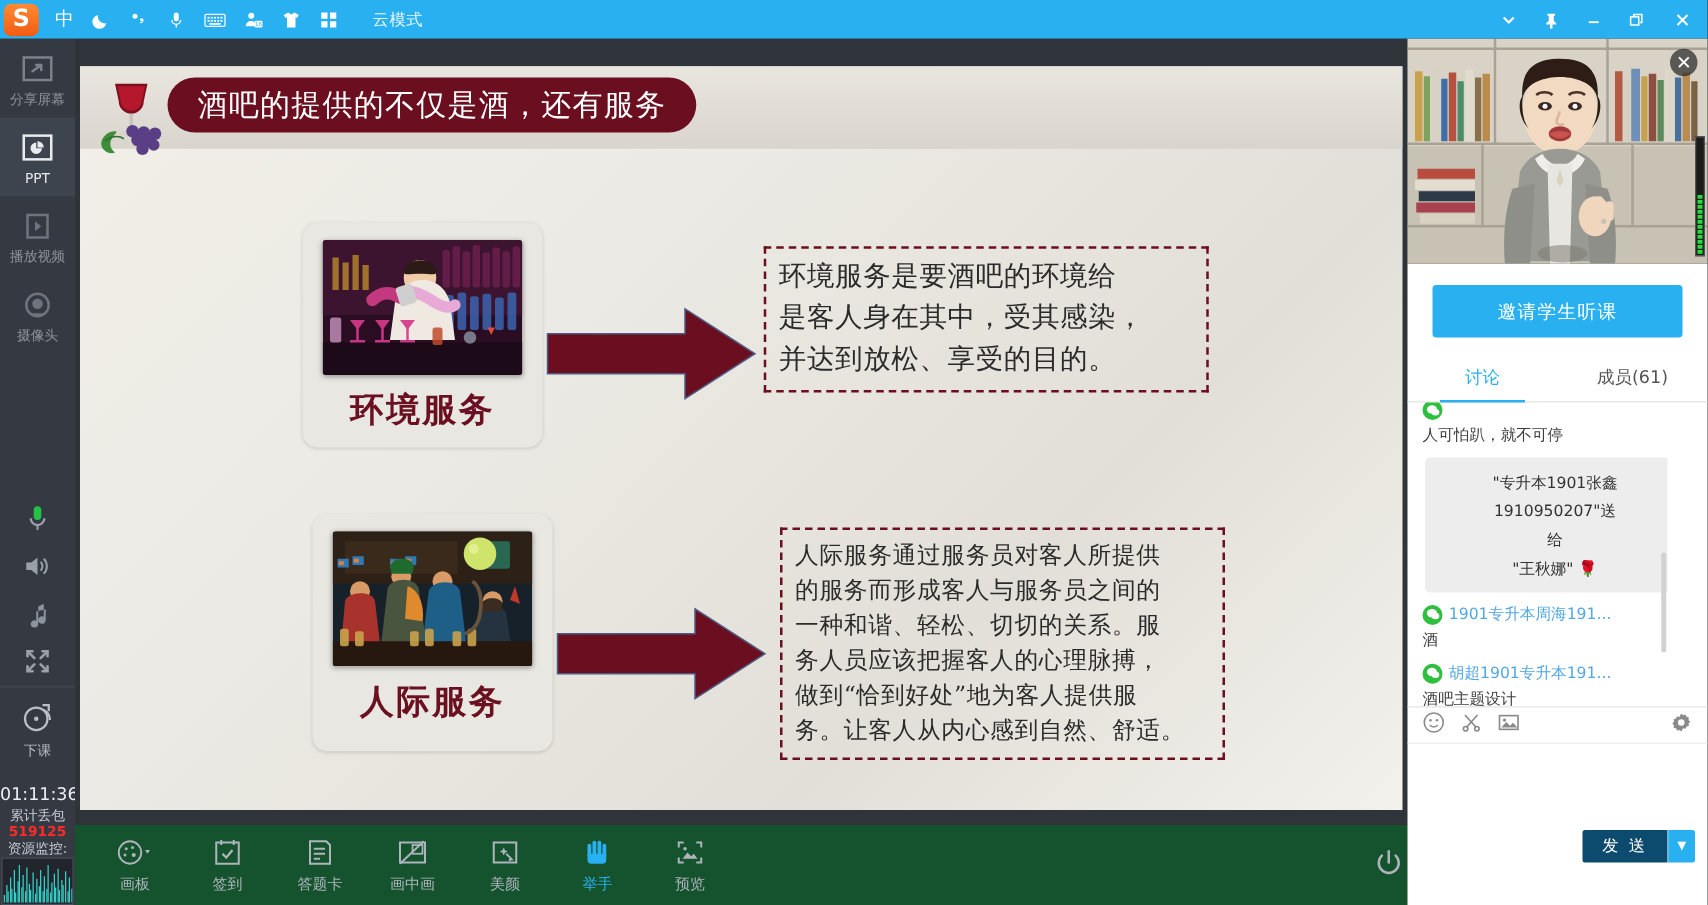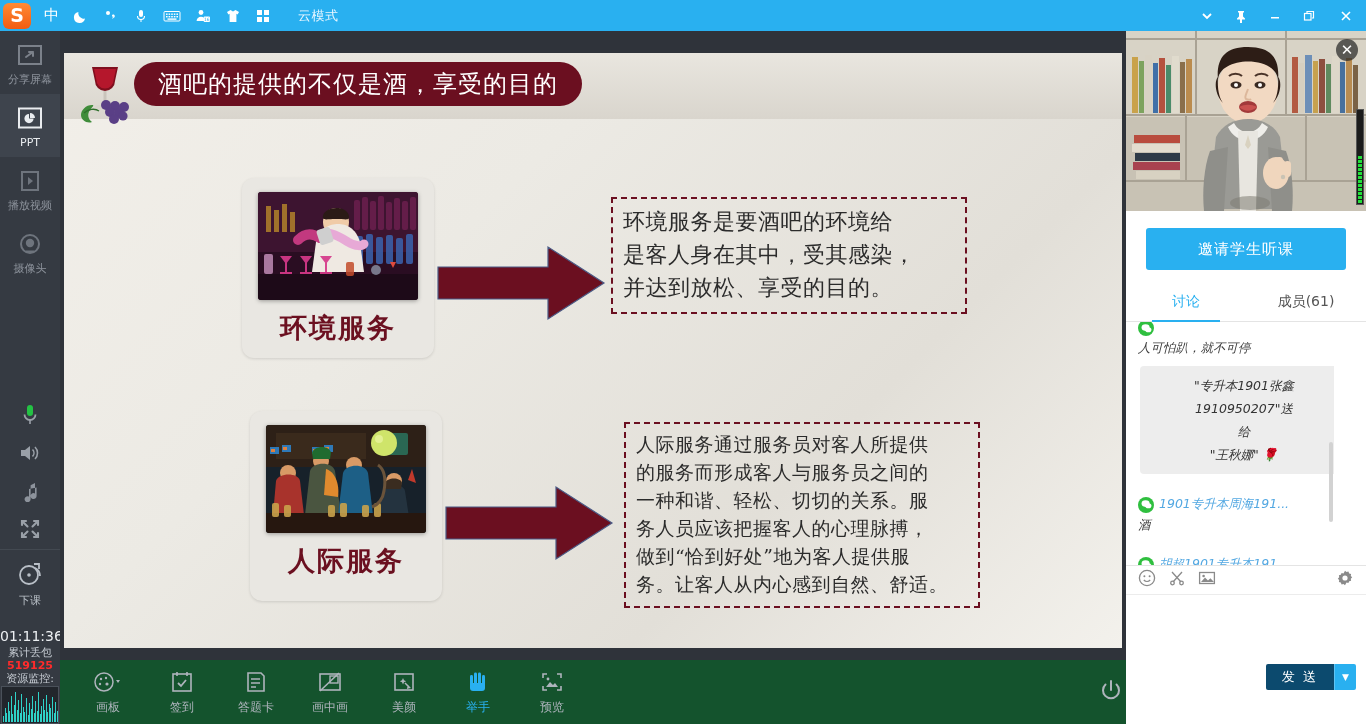--- a/index.html
+++ b/index.html
@@ -237,23 +237,23 @@
   .tab.active { color: #29b0f0; }
   .tab.active:after {
     content: ""; position: absolute; left: 26px; right: 26px; bottom: -1px;
     height: 2px; background: #29b0f0;
   }
   #chat {
     position: relative;
     width: 208px; height: 243px;
     padding: 6px 10px 0 12px;
     overflow: hidden;
-    font-size: 12.5px; color: #4a4a4a; font-style: italic;
-  }
-  .chat-head { display: flex; align-items: center; gap: 5px; margin-top: 22px;}
+    font-size: 12.5px; color: #4a4a4a;
+  }
+  .chat-head { display: flex; align-items: center; gap: 5px; margin-top: 9px;}
   .wx {
     width: 16px; height: 16px; border-radius: 50%;
     background: #2fbf3f;
     display: flex; align-items: center; justify-content: center;
     flex: none;
   }
   .chat-name {
     color: #53a8e2; font-size: 12.5px;
     white-space: nowrap; overflow: hidden; text-overflow: ellipsis;
     max-width: 175px;
@@ -546,21 +546,21 @@
           <circle cx="34" cy="51" r="5"></circle>
             <circle cx="43" cy="52" r="5"></circle>
           <circle cx="38" cy="58" r="5"></circle>
             <circle cx="47" cy="55" r="4.6"></circle>
         </g>
         <path d="M16 44c-6 0-11 5-11 10s6 9 11 7c-4-3-5-8-2-12 2-3 5-5 2-5z" fill="#3f8c3a"></path>
         <path d="M8 52c4-4 11-5 15-2" stroke="#2f6f2c" stroke-width="1.3" fill="none"></path>
       </svg>
     </div>
 
-    <div id="title-pill">酒吧的提供的不仅是酒，享受的目的</div>
+    <div id="title-pill">酒吧的提供的不仅是酒，还有服务</div>
 
     <div class="card" style="left:178px; top:125px; width:192px; height:180px;">
       <div class="thumb">
         <svg width="160" height="108" viewBox="0 0 160 108" preserveAspectRatio="none">
           <rect width="160" height="108" fill="#2a0d22"></rect>
           <rect x="0" y="0" width="160" height="60" fill="#3d1430"></rect>
           <g fill="#6b1f4e" opacity=".85">
             <rect x="96" y="8" width="6" height="30" rx="2"></rect>
               <rect x="104" y="5" width="6" height="33" rx="2"></rect>
             <rect x="112" y="9" width="6" height="29" rx="2"></rect>

